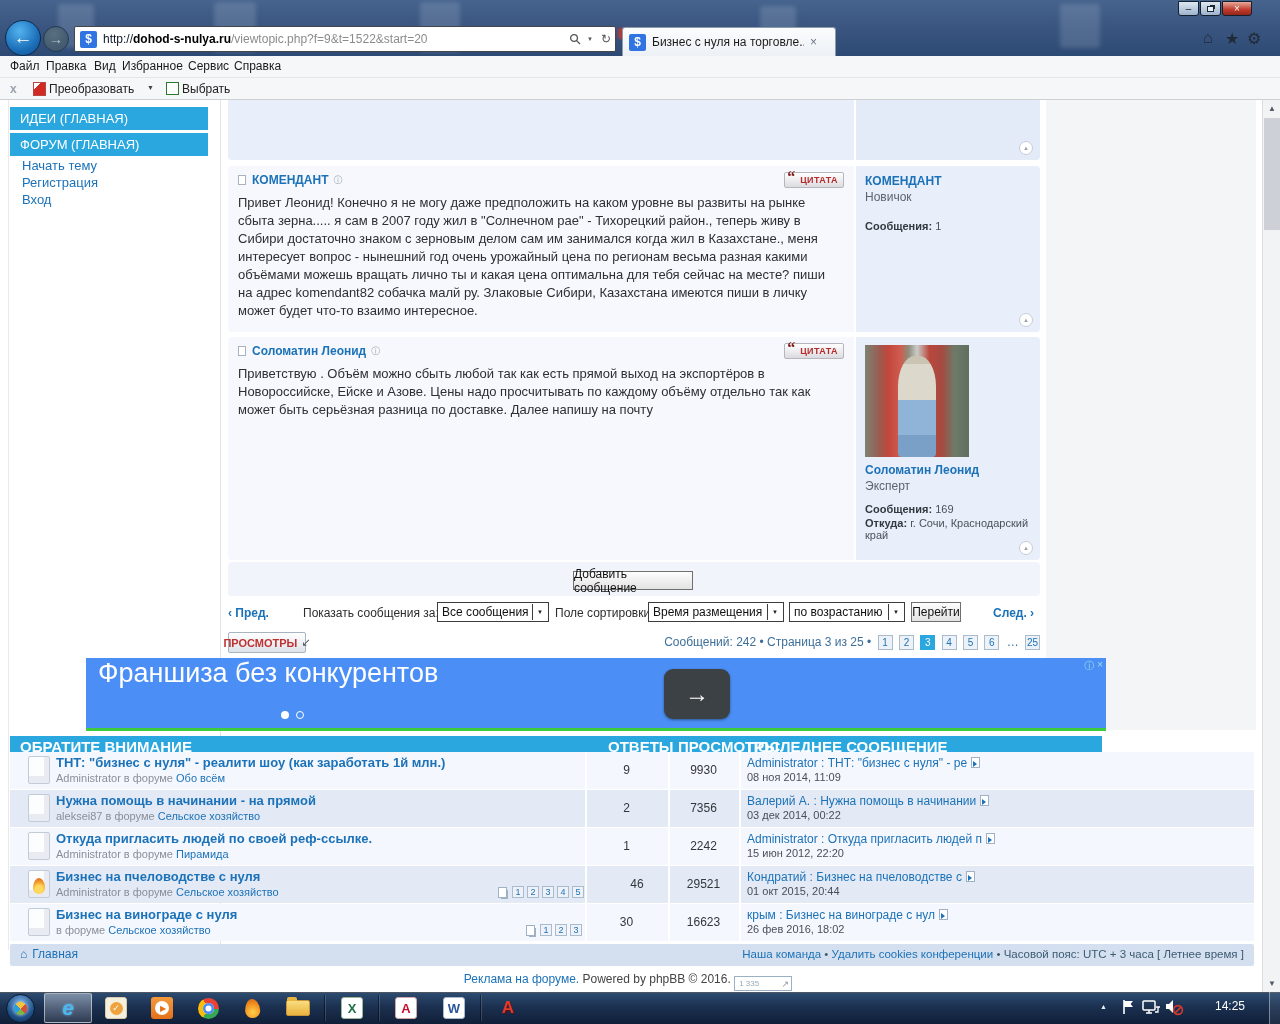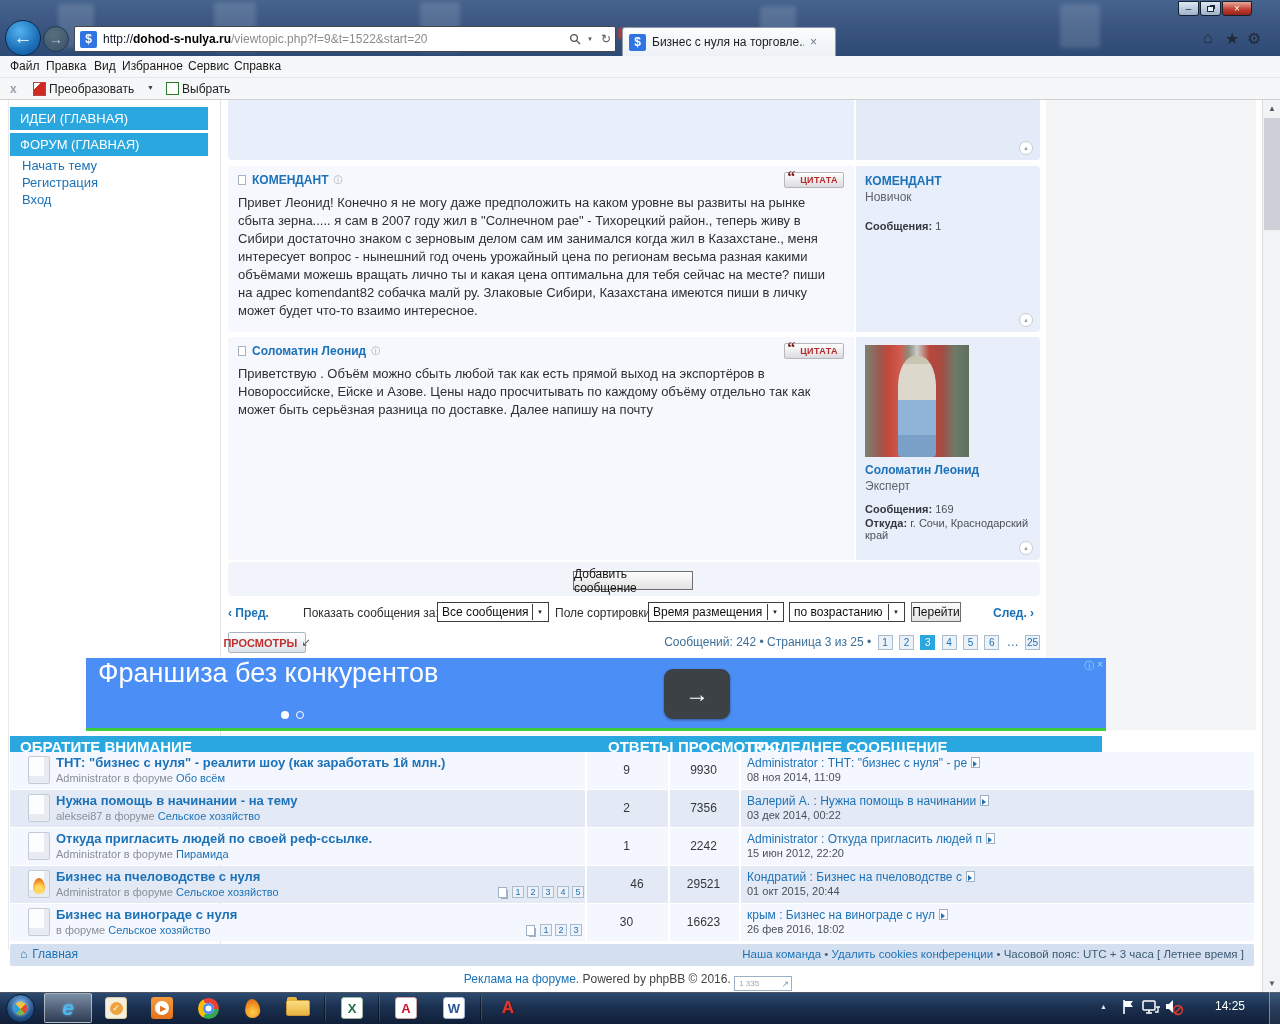--- a/index.html
+++ b/index.html
@@ -364,21 +364,21 @@
       <span class="tnum" style="left:658px;width:71px">9930</span>
       <span class="tlast1"><span>Administrator</span><span> : </span><span>ТНТ: "бизнес с нуля" - ре</span><span class="jumpico"></span></span>
       <span class="tlast2">08 ноя 2014, 11:09</span>
     </div>
 
     <div class="r trow even" style="top:690px">
       <span class="tsep" style="left:575px"></span>
         <span class="tsep" style="left:658px"></span>
         <span class="tsep" style="left:729px"></span>
       <span class="picon"></span>
-      <span class="ttitle">Нужна помощь в начинании - на тему</span>
+      <span class="ttitle">Нужна помощь в начинании - на прямой</span>
       <span class="tmeta"><span>aleksei87</span> <span>в форуме</span> <span class="fr">Сельское хозяйство</span></span>
       <span class="tnum" style="left:575px;width:83px">2</span>
       <span class="tnum" style="left:658px;width:71px">7356</span>
       <span class="tlast1"><span>Валерий А.</span><span> : </span><span>Нужна помощь в начинании</span><span class="jumpico"></span></span>
       <span class="tlast2">03 дек 2014, 00:22</span>
     </div>
 
     <div class="r trow odd" style="top:728px">
       <span class="tsep" style="left:575px"></span>
         <span class="tsep" style="left:658px"></span>

